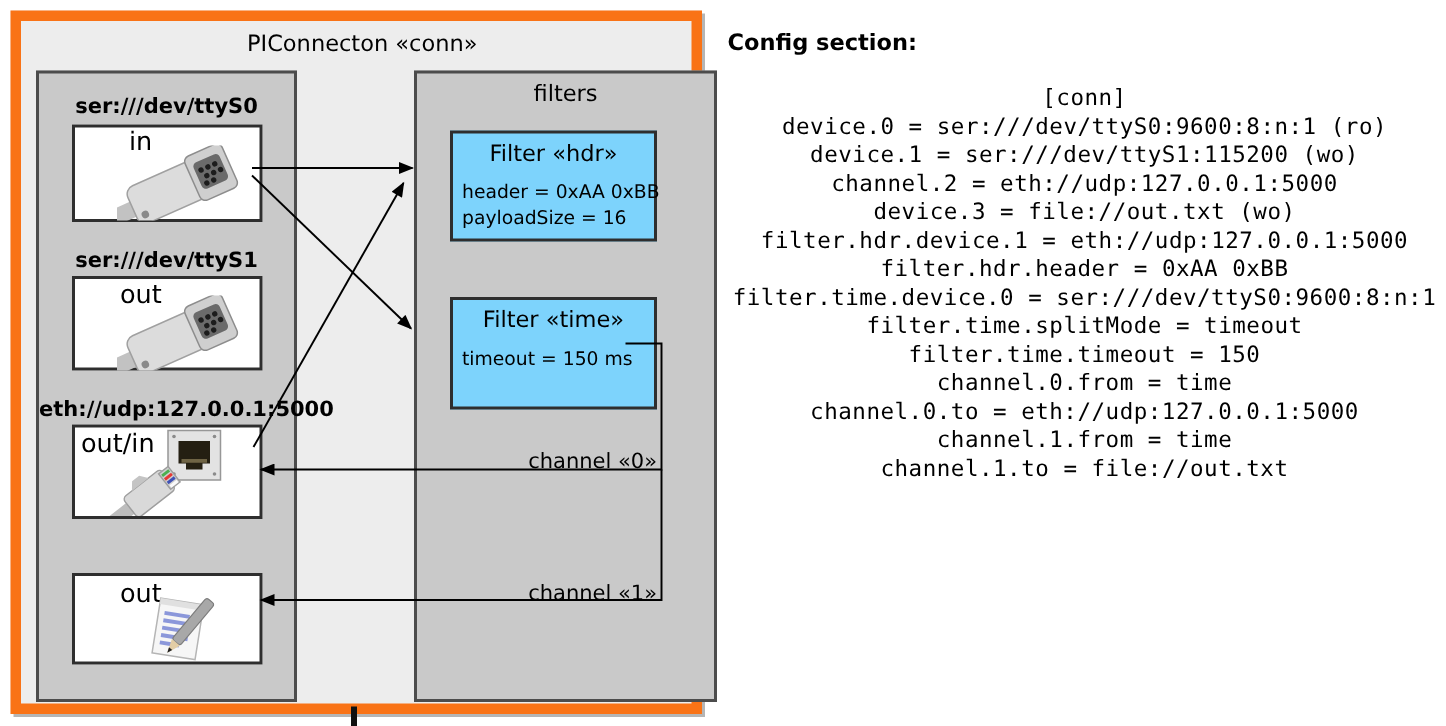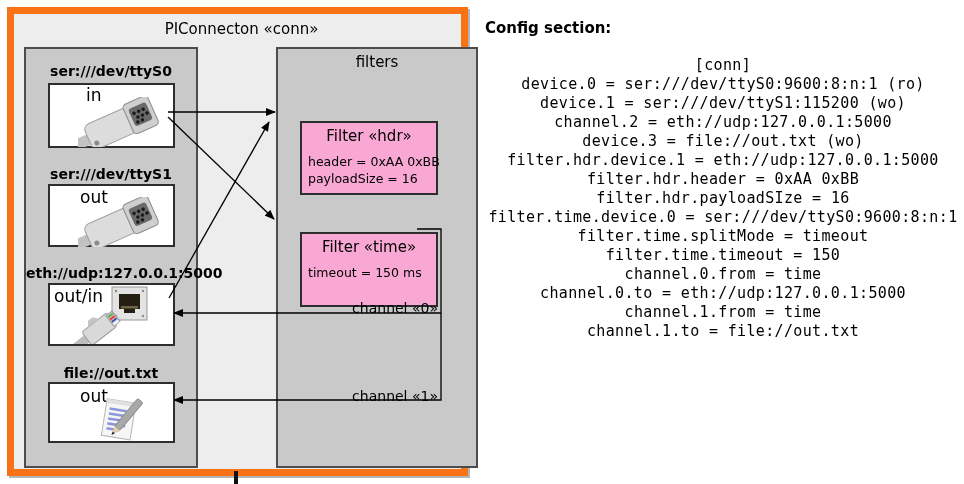--- a/index.html
+++ b/index.html
@@ -13,21 +13,21 @@
 
   .panel{background:#c9c9c9;border:2px solid #4c4c4c;box-sizing:border-box;}
   #devices-panel{left:10px;top:33px;width:174px;height:421px;}
   #filters-panel{left:262px;top:33px;width:202px;height:421px;}
   #filters-title{left:0;top:4px;width:198px;text-align:center;font-size:15px;}
 
   .device-label{left:0;width:170px;text-align:center;font-size:14px;white-space:nowrap;font-weight:bold;}
   .device-box{left:22px;width:127px;background:#fff;border:2px solid #2e2e2e;box-sizing:border-box;}
   .port-label{font-size:17px;line-height:18px;}
 
-  .filter-box{left:22px;width:138px;background:#f9a8d4;border:2px solid #2e2e2e;box-sizing:border-box;margin-top:34px;}
+  .filter-box{left:22px;width:138px;background:#7dd3fc;border:2px solid #2e2e2e;box-sizing:border-box;}
   .filter-title{width:100%;text-align:center;font-size:15px;margin-top:4px;}
   .filter-attrs{margin:8px 0 0 6px;font-size:12.5px;line-height:17px;white-space:nowrap;}
 
   .channel-label{left:0;width:160px;text-align:right;font-size:14px;white-space:nowrap;}
 
   #arrows{left:0;top:0;width:964px;height:484px;pointer-events:none;}
   #arrows line, #arrows polyline{stroke:#000;stroke-width:1.3;fill:none;}
 
   
   #config{left:485px;top:6px;width:476px;margin-top:12px;}
@@ -107,21 +107,20 @@
           <rect x="64" y="37.5" width="6" height="2" fill="#4caf50"></rect>
           <rect x="64" y="40.5" width="6" height="2" fill="#e53935"></rect>
           <rect x="64" y="43.5" width="6" height="2" fill="#3f51b5"></rect>
           <rect x="64" y="46.5" width="6" height="2" fill="#fafafa"></rect>
           <polygon points="42,34 56,34 52,29 46,29" fill="#c4c4c4"></polygon>
         </g>
       </svg>
       <span class="abs port-label" style="left:4px;top:2px">out/in</span>
     </div>
 
-    <div class="abs device-label" style="top:316px">file://out.txt</div>
     <div class="abs device-box" style="top:333px;height:61px">
       <span class="abs port-label" style="left:30px;top:3px">out</span>
       <svg class="abs" style="left:47px;top:13px" width="46" height="46" viewBox="0 0 46 46">
         <g transform="rotate(9 23 23)">
           <rect x="7" y="4" width="29" height="37" fill="#f6f6f6" stroke="#b5b5b5"></rect>
           <rect x="7" y="4" width="29" height="4" fill="#e0e0e0"></rect>
           <rect x="11" y="12" width="17" height="2.6" fill="#8b97da"></rect>
           <rect x="11" y="17" width="19" height="2.6" fill="#8b97da"></rect>
           <rect x="11" y="22" width="15" height="2.6" fill="#8b97da"></rect>
           <rect x="11" y="27" width="18" height="2.6" fill="#8b97da"></rect>
@@ -176,21 +175,20 @@
 <div id="config" class="abs">
   <div id="config-heading">Config section:</div>
   <div id="config-lines">
       <div>[conn]</div>
       <div>device.0 = ser:///dev/ttyS0:9600:8:n:1 (ro)</div>
       <div>device.1 = ser:///dev/ttyS1:115200 (wo)</div>
       <div>channel.2 = eth://udp:127.0.0.1:5000</div>
       <div>device.3 = file://out.txt (wo)</div>
       <div>filter.hdr.device.1 = eth://udp:127.0.0.1:5000</div>
       <div>filter.hdr.header = 0xAA 0xBB</div>
-      <div>filter.hdr.payloadSIze = 16</div>
       <div>filter.time.device.0 = ser:///dev/ttyS0:9600:8:n:1</div>
       <div>filter.time.splitMode = timeout</div>
       <div>filter.time.timeout = 150</div>
       <div>channel.0.from = time</div>
       <div>channel.0.to = eth://udp:127.0.0.1:5000</div>
       <div>channel.1.from = time</div>
       <div>channel.1.to = file://out.txt</div>
     </div>
 </div>
 

